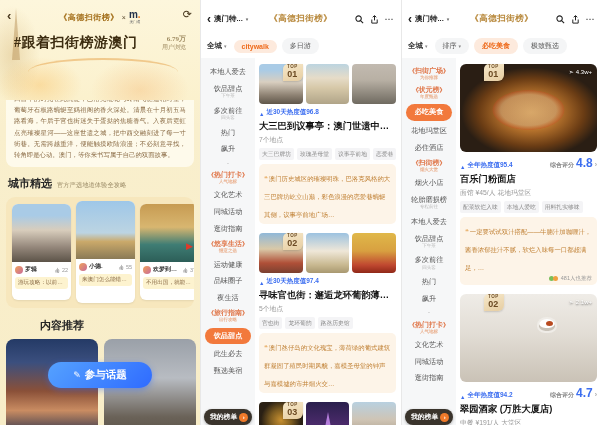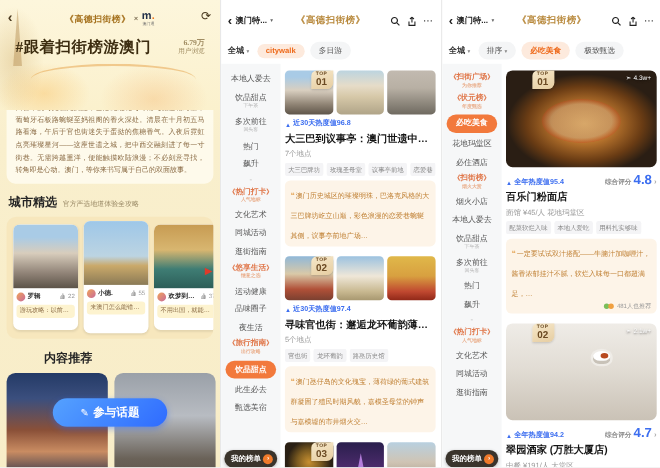--- a/index.html
+++ b/index.html
@@ -355,20 +355,21 @@
     </div>
     <div class="body">
       <div class="snav">
         <div class="si hd2"><b>扫街广场</b><i>为你推荐</i></div>
         <div class="si hd2"><b>状元榜</b><i>年度甄选</i></div>
         <div class="si sel">必吃美食</div>
         <div class="si">花地玛堂区</div>
         <div class="si">必住酒店</div>
         <div class="si hd2"><b>扫街榜</b><i>烟火大赏</i></div>
         <div class="si">烟火小店</div>
+        <div class="si"><span>轮胎磨损榜</span><i>专程前往</i></div>
         <div class="si">本地人爱去</div>
         <div class="si"><span>饮品甜点</span><i>下午茶</i></div>
         <div class="si"><span>多次前往</span><i>回头客</i></div>
         <div class="si">热门</div>
         <div class="si">飙升</div>
         <div class="si dash">-</div>
         <div class="si hd2"><b>热门打卡</b><i>人气地标</i></div>
         <div class="si">文化艺术</div>
         <div class="si">同城活动</div>
         <div class="si">逛街指南</div>

